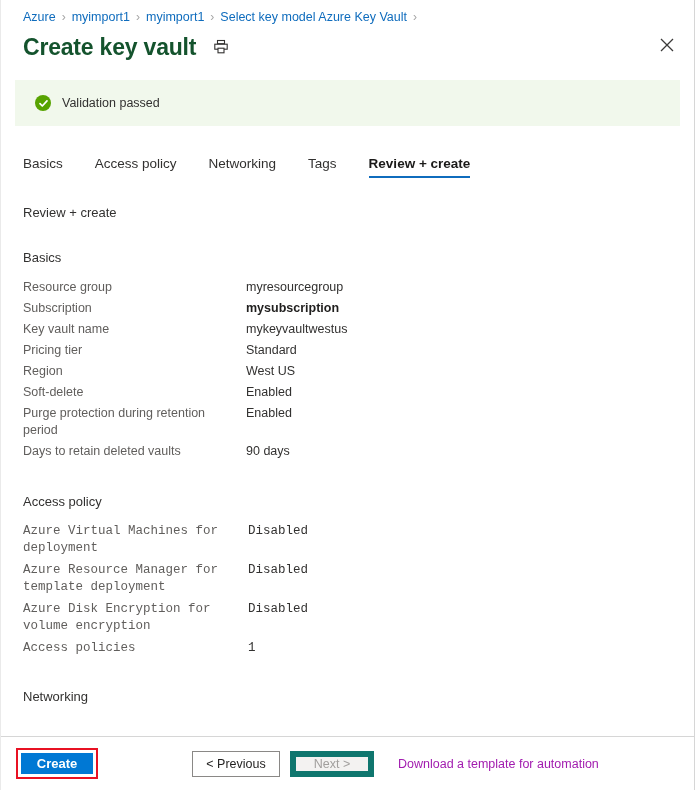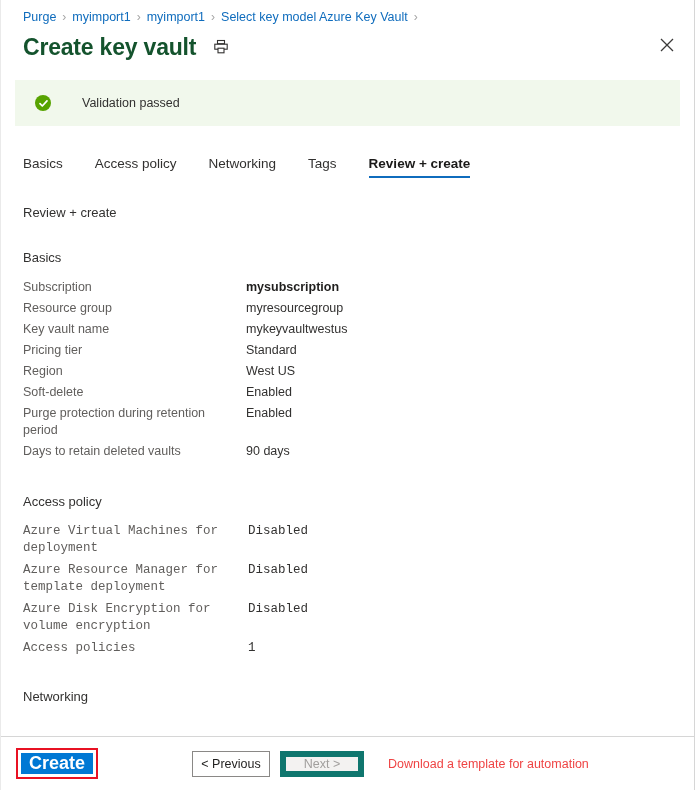--- a/index.html
+++ b/index.html
@@ -88,21 +88,20 @@
     position: absolute;
     left: 14px;
     top: 80px;
     right: 14px;
     height: 46px;
     background: #f1f8ec;
     display: flex;
     align-items: center;
     padding-left: 20px;
     box-sizing: border-box;
-    gap: 20px;
   }
   .check-circle {
     width: 16px;
     height: 16px;
     border-radius: 50%;
     background: #57a300;
     display: flex;
     align-items: center;
     justify-content: center;
     flex: none;
@@ -208,71 +207,71 @@
   .create-wrap {
     position: relative;
     margin-left: 15px;
     border: 2px solid #e81123;
     padding: 3px;
     display: inline-flex;
   }
   .btn-create {
     background: #0078d4;
     color: #ffffff;
-    font-size: 18px;
+    font-size: 13px;
     font-weight: 600;
     border: none;
     width: 72px;
     height: 21px;
     line-height: 21px;
     text-align: center;
     cursor: pointer;
     font-family: "Liberation Sans", sans-serif;
     padding: 0;
   }
   .btn-previous {
     margin-left: 94px;
     background: #ffffff;
     border: 1px solid #8a8886;
     color: #201f1e;
     font-size: 12.5px;
-    width: 78px;
+    width: 88px;
     height: 26px;
     cursor: pointer;
     font-family: "Liberation Sans", sans-serif;
     padding: 0;
   }
   .btn-next {
     margin-left: 10px;
     background: #f3f2f1;
     border: 6px solid #0f766e;
     color: #a19f9d;
     font-size: 12.5px;
     width: 84px;
     height: 26px;
     cursor: default;
     font-family: "Liberation Sans", sans-serif;
     padding: 0;
   }
   .download-link {
     margin-left: 24px;
-    color: #ef4444;
+    color: #a21caf;
     font-size: 12.5px;
     cursor: pointer;
     text-decoration: none;
     text-align: center;
   }
 </style>
 </head>
 <body>
 
 <div id="app">
 
   <div class="breadcrumb">
-    <span class="crumb-link">Purge</span>
+    <span class="crumb-link">Azure</span>
     <span class="crumb-sep">›</span>
     <span class="crumb-link">myimport1</span>
     <span class="crumb-sep">›</span>
     <span class="crumb-link">myimport1</span>
     <span class="crumb-sep">›</span>
     <span class="crumb-link">Select key model Azure Key Vault</span>
     <span class="crumb-sep">›</span>
   </div>
 
   <div class="title-row">
@@ -310,26 +309,26 @@
   </div>
 
   <div class="content">
 
     <div class="review-heading">Review + create</div>
 
     <div class="section basics">
       <div class="section-title">Basics</div>
 
       <div class="kv-row">
+        <span class="kv-label">Resource group</span>
+        <span class="kv-value">myresourcegroup</span>
+      </div>
+      <div class="kv-row">
         <span class="kv-label">Subscription</span>
         <span class="kv-value strong">mysubscription</span>
-      </div>
-      <div class="kv-row">
-        <span class="kv-label">Resource group</span>
-        <span class="kv-value">myresourcegroup</span>
       </div>
       <div class="kv-row">
         <span class="kv-label">Key vault name</span>
         <span class="kv-value">mykeyvaultwestus</span>
       </div>
       <div class="kv-row">
         <span class="kv-label">Pricing tier</span>
         <span class="kv-value">Standard</span>
       </div>
       <div class="kv-row">

